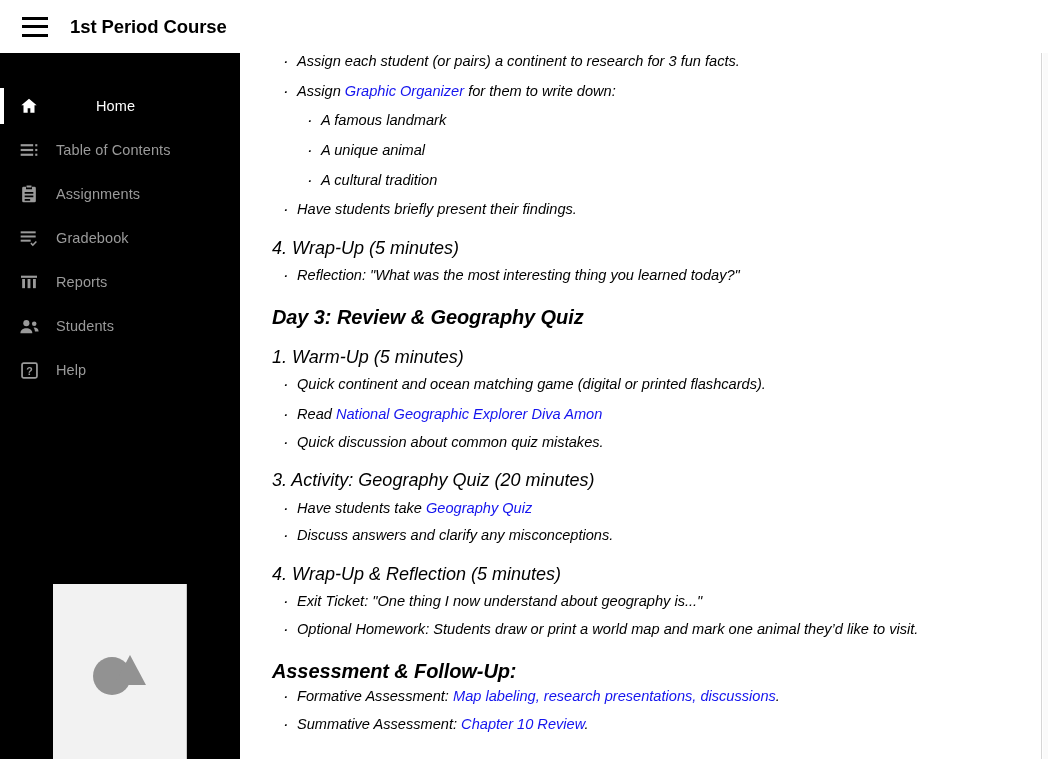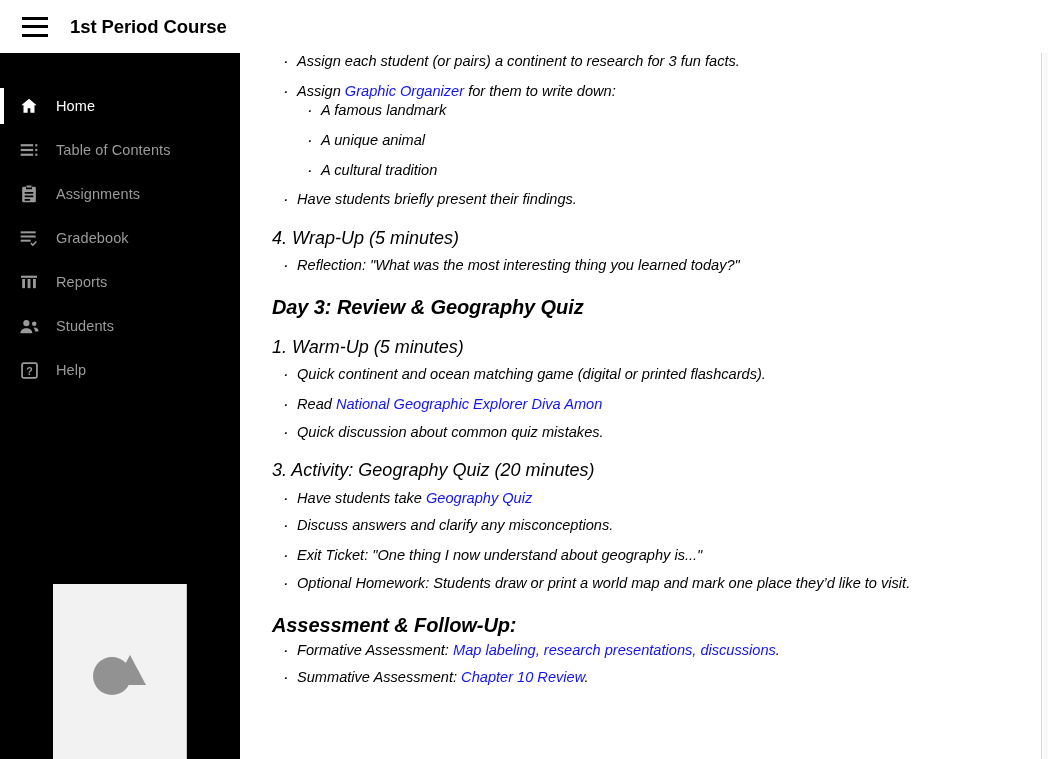--- a/index.html
+++ b/index.html
@@ -61,21 +61,21 @@
     color: inherit;
   }
   .nav-item .ico svg { display: block; }
   .nav-label {
     margin-left: 16px;
     font-size: 14.5px;
     color: inherit;
     white-space: nowrap;
     letter-spacing: 0.1px;
   }
-  .nav-item.active { color: #ffffff; }
+  .nav-item.active { color: #ffffff; gap: 40px; }
   .nav-item.active .active-bar {
     position: absolute; left: 0; top: 4px;
     width: 4px; height: 36px;
     background: #ffffff;
   }
 
   
   .side-image {
     position: absolute;
     left: 53px; top: 531px;
@@ -132,20 +132,21 @@
   }
   ul.b > li:before {
     content: "\00b7";
     position: absolute;
     left: 11px; top: -1px;
     font-size: 17px;
     line-height: 1.25;
     color: #000000;
   }
   ul.b ul.b {
+    margin-top: 10px;
   }
   ul.b ul.b > li { padding-left: 24px; margin-bottom: 10px; }
   ul.b ul.b > li:before { left: 10px; }
   ul.b > li.tight { margin-bottom: 8px; }
   a.lnk {
     color: #1414ee;
     text-decoration: none;
     cursor: pointer;
   }
 </style>
@@ -298,24 +299,25 @@
 
       <div class="step">3. Activity: Geography Quiz (20 minutes)</div>
 
       <ul class="b">
         <li class="tight">
           <span>Have students take </span><a class="lnk">Geography Quiz</a>
         </li>
         <li>Discuss answers and clarify any misconceptions.</li>
       </ul>
 
+      <div class="step">4. Wrap-Up &amp; Reflection (5 minutes)</div>
 
       <ul class="b">
         <li class="tight">Exit Ticket: "One thing I now understand about geography is..."</li>
-        <li>Optional Homework: Students draw or print a world map and mark one place they’d like to visit.</li>
+        <li>Optional Homework: Students draw or print a world map and mark one animal they’d like to visit.</li>
       </ul>
 
       <h3 class="sect">Assessment &amp; Follow-Up:</h3>
 
       <ul class="b">
         <li class="tight">
           <span>Formative Assessment: </span><a class="lnk">Map labeling, research presentations, discussions</a><span>.</span>
         </li>
         <li>
           <span>Summative Assessment: </span><a class="lnk">Chapter 10 Review</a><span>.</span>

